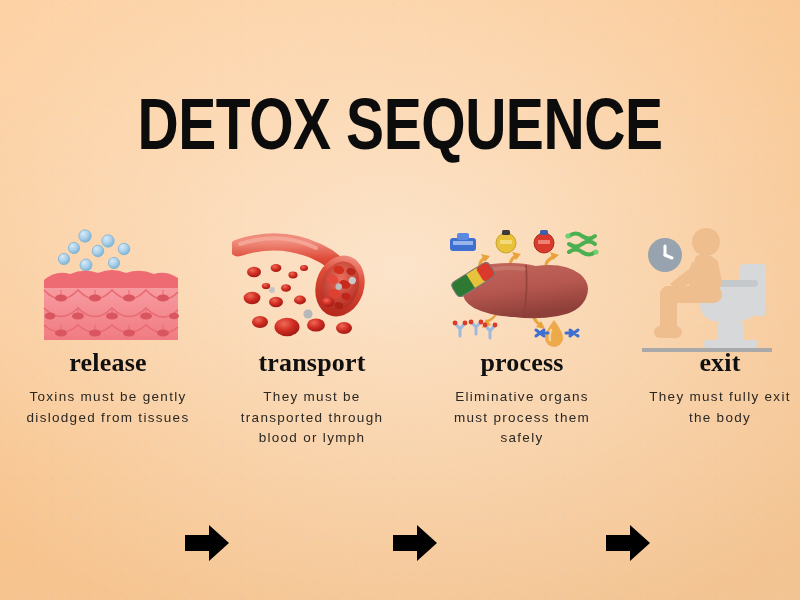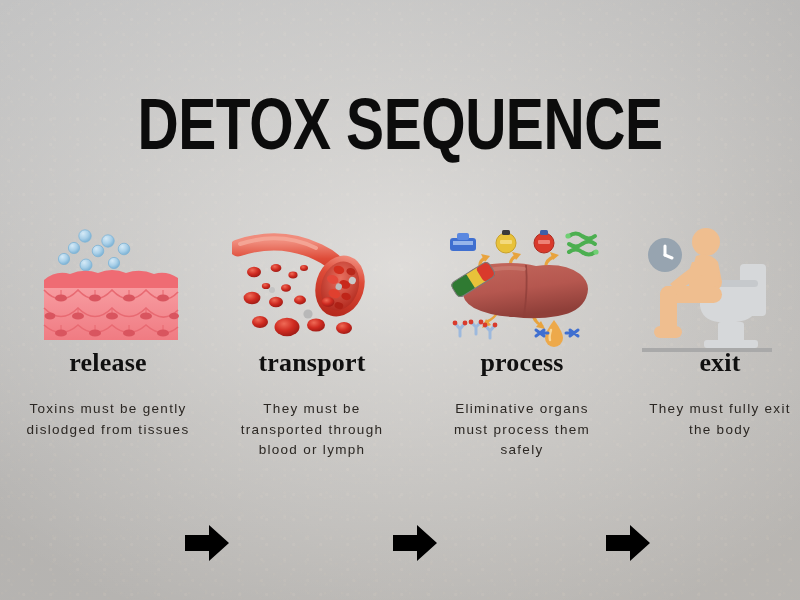--- a/index.html
+++ b/index.html
@@ -11,21 +11,21 @@
     width: 800px;
     height: 600px;
     overflow: hidden;
     font-family: "Liberation Sans", sans-serif;
   }
 
   #poster {
     position: relative;
     width: 800px;
     height: 600px;
-    background-color: #a3a3a3;
+    background-color: #fdba74;
     overflow: hidden;
   }
 
   
   #paper-texture {
     position: absolute;
     inset: 0;
     pointer-events: none;
     opacity: 0.55;
     background-color: transparent;
@@ -95,21 +95,21 @@
     margin-top: 3px;
     text-align: center;
     font-family: "Liberation Serif", serif;
     font-weight: 700;
     font-size: 26px;
     color: #101010;
     letter-spacing: 0.2px;
     line-height: 1.1;
   }
   .step-desc {
-    margin-top: 21px;
+    margin-top: 9px;
     text-align: center;
     font-family: "Liberation Sans", sans-serif;
     font-weight: 300;
     font-size: 13.5px;
     letter-spacing: 1.3px;
     line-height: 1.55;
     color: #2b2723;
     padding: 0 4px;
     white-space: pre-line;
   }

